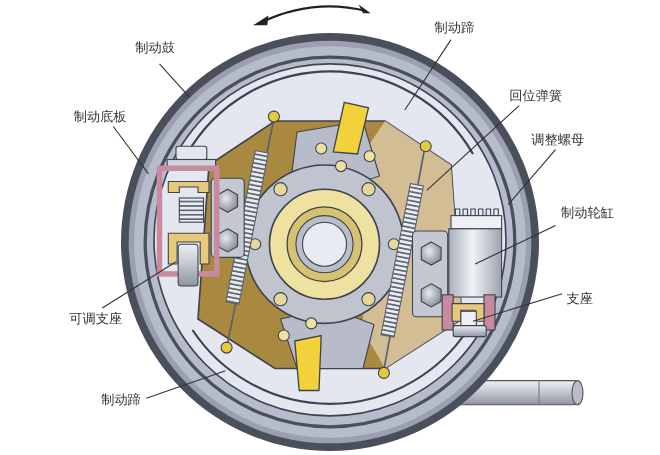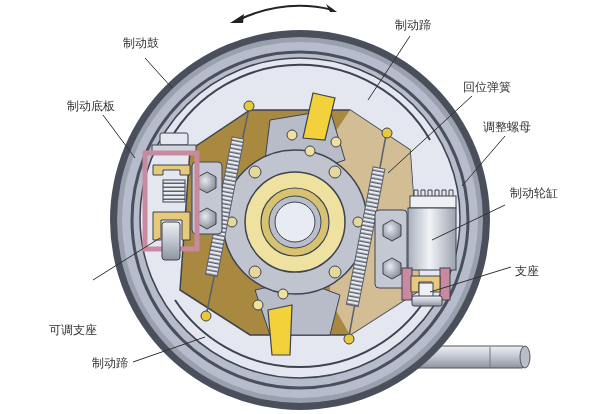--- a/index.html
+++ b/index.html
@@ -162,14 +162,14 @@
   </g>
 </svg>
 
 <div class="label" style="left:123px;top:36px;font-family:Liberation Serif, serif;">制动鼓</div>
 <div class="label" style="left:67px;top:99px;">制动底板</div>
 <div class="label" style="left:395px;top:18px;">制动蹄</div>
 <div class="label" style="left:463px;top:80px;">回位弹簧</div>
 <div class="label" style="left:483px;top:120px;">调整螺母</div>
 <div class="label" style="left:492px;top:186px;margin-left:18px;">制动轮缸</div>
 <div class="label" style="left:515px;top:264px;">支座</div>
-<div class="label" style="left:49px;top:283px;margin-top:40px;">可调支座</div>
+<div class="label" style="left:63px;top:283px;">可调支座</div>
 <div class="label" style="left:92px;top:356px;">制动蹄</div>
 
 </body></html>

